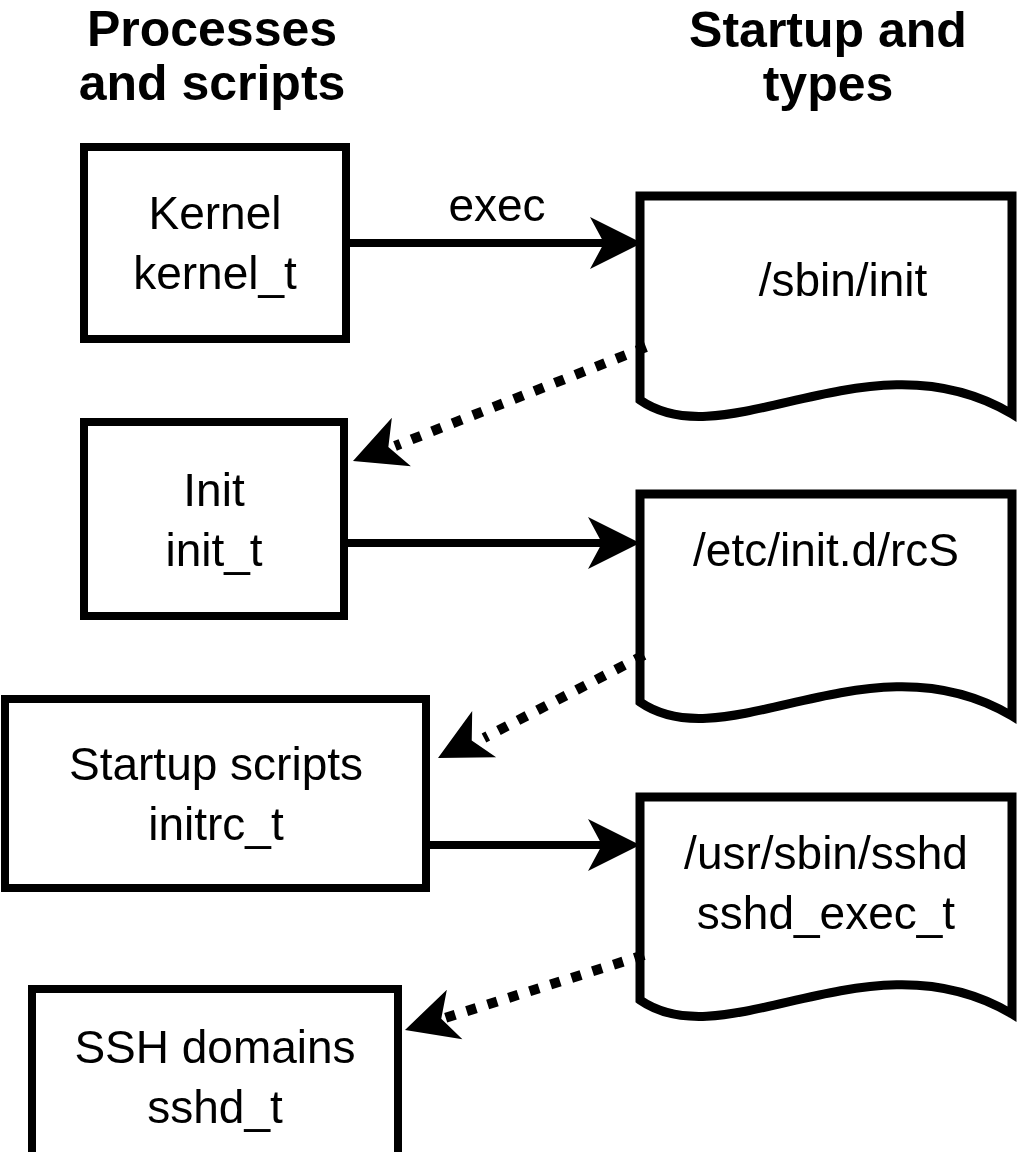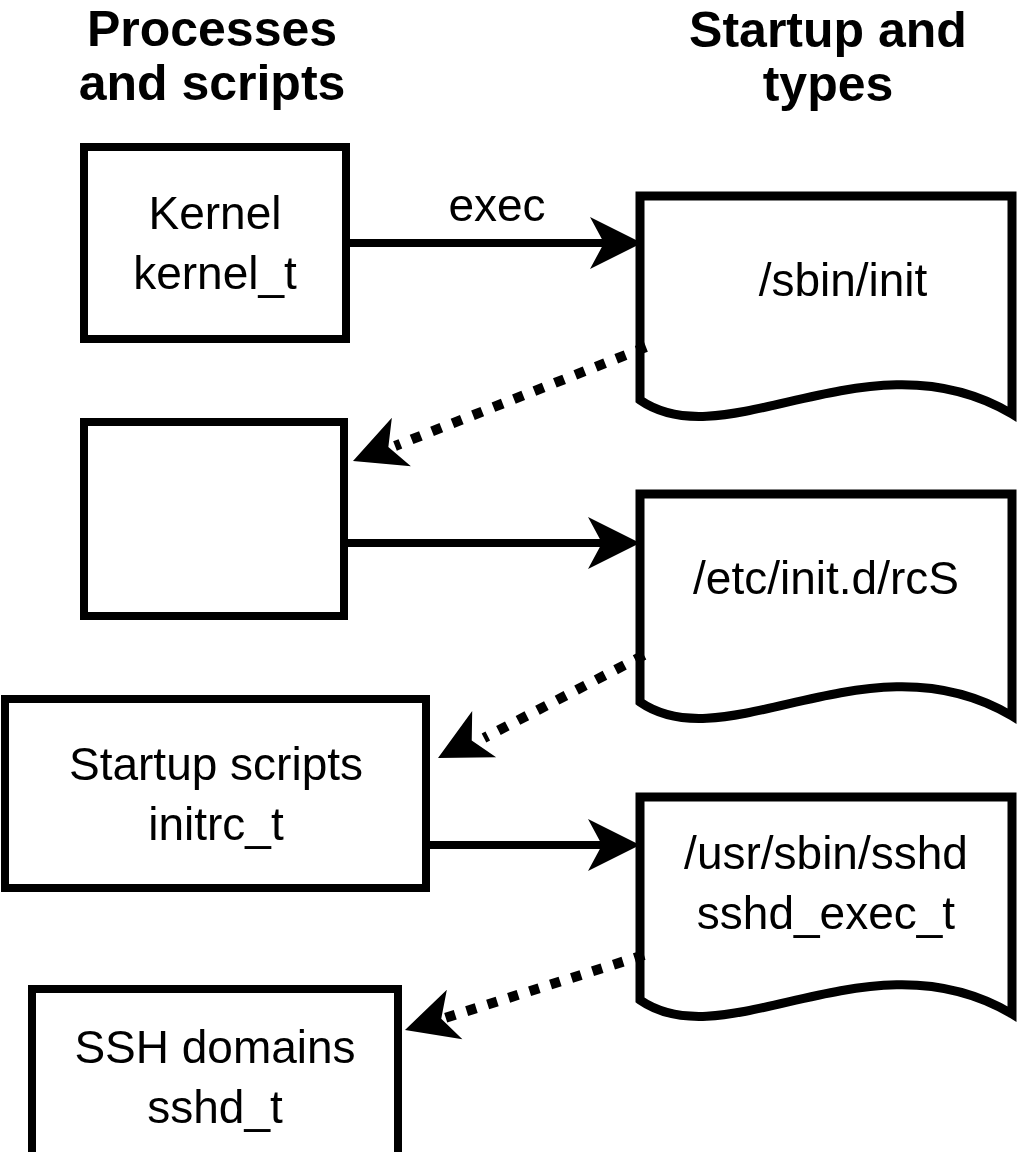--- a/index.html
+++ b/index.html
@@ -85,33 +85,37 @@
     <span>Startup and</span>
     <span>types</span>
   </div>
 
   <div class="exec-label" style="left:497px; top:205px;">exec</div>
 
   <div class="label" style="left:215px; top:243px;">
     <span>Kernel</span>
     <span>kernel_t</span>
   </div>
+  <div class="label" style="left:214px; top:520px;">
+    <span>Init</span>
+    <span>init_t</span>
+  </div>
   <div class="label" style="left:216px; top:794px;">
     <span>Startup scripts</span>
     <span>initrc_t</span>
   </div>
   <div class="label" style="left:215px; top:1077px;">
     <span>SSH domains</span>
     <span>sshd_t</span>
   </div>
 
   <div class="label" style="left:843px; top:280px;">
     <span>/sbin/init</span>
   </div>
-  <div class="label" style="left:826px; top:578px;">
+  <div class="label" style="left:826px; top:550px;">
     <span>/etc/init.d/rcS</span>
   </div>
   <div class="label" style="left:826px; top:883px;">
     <span>/usr/sbin/sshd</span>
     <span>sshd_exec_t</span>
   </div>
 
 </div>
 
 </body></html>

